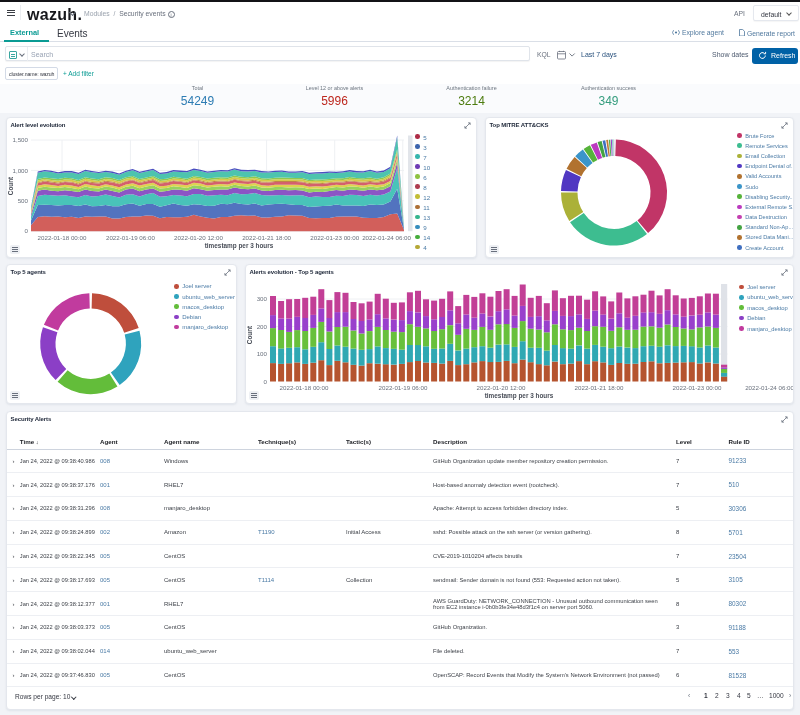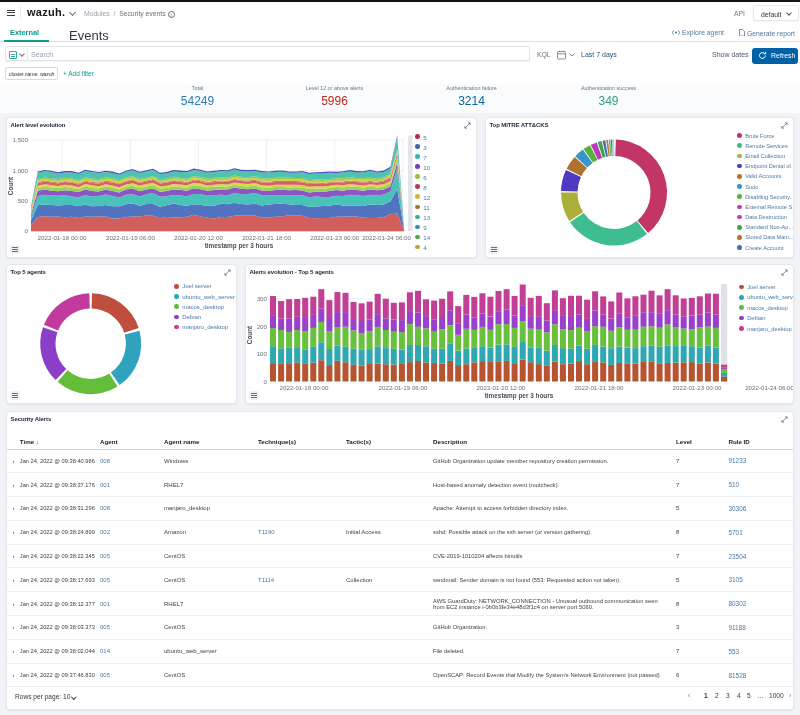--- a/index.html
+++ b/index.html
@@ -4,33 +4,33 @@
 * { margin:0; padding:0; box-sizing:border-box; }
 html,body { width:800px; height:715px; font-family:"Liberation Sans", sans-serif; background:#f2f4f8; overflow:hidden; }
 a { color:#4a7aa5; text-decoration:none; }
 .abs { position:absolute; }
 #root { position:relative; width:800px; height:715px; }
 #topline { position:absolute; left:0; top:0; width:800px; height:2px; background:#131317; }
 #hdr { position:absolute; left:0; top:2px; width:800px; height:21px; background:#fff; }
 .burger { position:absolute; left:7px; top:7.5px; width:8px; height:7px; }
 .burger span { display:block; height:1.1px; background:#3a3d44; margin-bottom:1.8px; }
 #hdr .vdiv { position:absolute; left:20px; top:3px; width:1px; height:15px; background:#ebedf1; }
-.wazuh { position:absolute; left:27px; top:4px; font-size:11px; font-weight:bold; color:#17181c; letter-spacing:.3px; }
+.wazuh { position:absolute; left:27px; top:4px; font-size:16px; font-weight:bold; color:#17181c; letter-spacing:.3px; }
 .wz-chev { position:absolute; left:70px; top:8px; width:5px; height:5px; border-right:1.2px solid #69707d; border-bottom:1.2px solid #69707d; transform:rotate(45deg); }
 .crumb { position:absolute; left:84px; top:8px; font-size:6.8px; color:#9aa2ad; }
 .crumb b { color:#69707d; font-weight:normal; }
 .crumb .info { display:inline-block; width:7px; height:7px; border:0.8px solid #69707d; border-radius:50%; font-size:5px; text-align:center; line-height:6.5px; color:#69707d; vertical-align:-1px; margin-left:2px; }
 #api-lab { position:absolute; right:55px; top:8px; font-size:6.8px; color:#69707d; }
 #api-sel { position:absolute; right:1px; top:3px; width:46px; height:16px; background:#fff; border:1px solid #e5e8ee; border-radius:2px; font-size:6.8px; color:#343741; box-shadow:0 1px 1px rgba(0,0,0,.04); }
 #api-sel span { position:absolute; left:7px; top:4.5px; }
 #api-sel .sc { position:absolute; right:7px; top:4.5px; width:4px; height:4px; border-right:1px solid #555; border-bottom:1px solid #555; transform:rotate(45deg); }
 #tabs { position:absolute; left:0; top:23px; width:800px; height:19px; background:#fff; border-bottom:1px solid #dadfe7; }
 .tab1 { position:absolute; left:10px; top:5px; font-size:7.4px; color:#0a9b94; font-weight:bold; }
 .tab1u { position:absolute; left:4px; top:17px; width:45px; height:2px; background:#0a9b94; }
-.tab2 { position:absolute; left:57px; top:5px; font-size:13px; color:#343741;margin-left:12px; }
+.tab2 { position:absolute; left:57px; top:5px; font-size:10px; color:#343741; }
 .toplink { position:absolute; top:5.5px; font-size:6.8px; color:#51799e; }
 #srow { position:absolute; left:0; top:42px; width:800px; height:22px; background:#fff; }
 #sbox { position:absolute; left:5px; top:4px; width:525px; height:15px; background:#fff; border:1px solid #e0e4ea; border-radius:2px; box-shadow:0 1px 1px rgba(0,0,0,.05); }
 #sbox .ficon { position:absolute; left:3px; top:4px; width:8px; height:8px; border:1px solid #3aa6a0; border-radius:1px; }
 #sbox .ficon:before { content:""; position:absolute; left:1px; top:1.6px; width:4px; height:0.9px; background:#3aa6a0; box-shadow:0 2px 0 #3aa6a0; }
 #sbox .fchev { position:absolute; left:14px; top:5px; width:4px; height:4px; border-right:1px solid #69707d; border-bottom:1px solid #69707d; transform:rotate(45deg); }
 #sbox .vd { position:absolute; left:21px; top:0; width:1px; height:14px; background:#ebedf1; }
 #sbox .ph { position:absolute; left:25px; top:4px; font-size:7px; color:#98a2b3; }
 #kql { position:absolute; left:537px; top:8.5px; font-size:6.8px; color:#69707d; }
 #cal { position:absolute; left:557px; top:7.5px; width:19px; height:10px; }
@@ -131,21 +131,21 @@
     <div class="stat" style="left:129px;">
         <div class="lab">Total</div>
         <div class="num" style="color:#2d7cb3;">54249</div>
       </div>
     <div class="stat" style="left:266px;">
         <div class="lab">Level 12 or above alerts</div>
         <div class="num" style="color:#bd271e;">5996</div>
       </div>
     <div class="stat" style="left:403px;">
         <div class="lab">Authentication failure</div>
-        <div class="num" style="color:#0369a1;">3214</div>
+        <div class="num" style="color:#4d7c0f;">3214</div>
       </div>
     <div class="stat" style="left:540px;">
         <div class="lab">Authentication success</div>
         <div class="num" style="color:#359d7e;">349</div>
       </div>
 
     <div class="panel" style="left:6px; top:33px; width:471px; height:141px;">
       <div class="ptitle">Alert level evolution</div>
       <svg class="pexpand" viewBox="0 0 8 8">
           <path d="M1,7 L7,1 M4.6,1 L7,1 L7,3.4 M1,4.6 L1,7 L3.4,7" fill="none" stroke="#69707d" stroke-width="0.9"></path>

